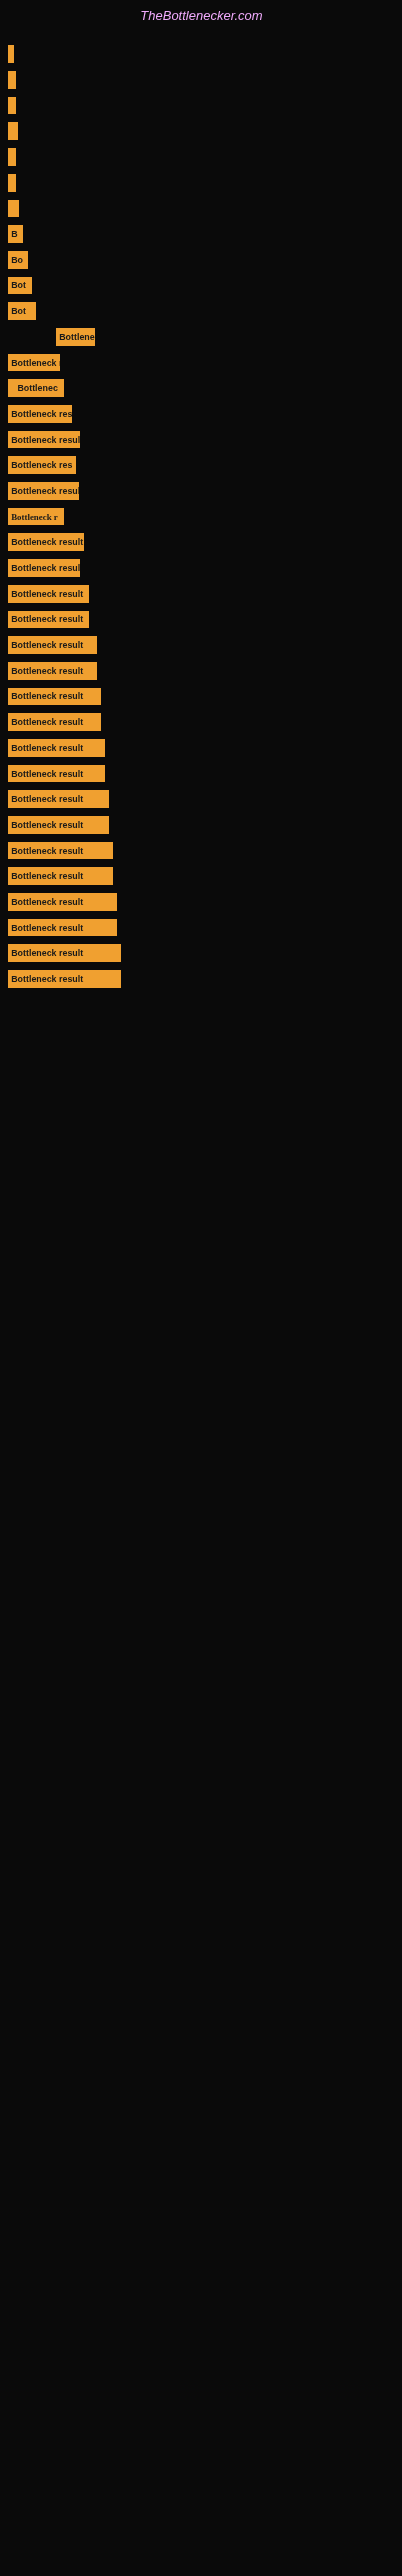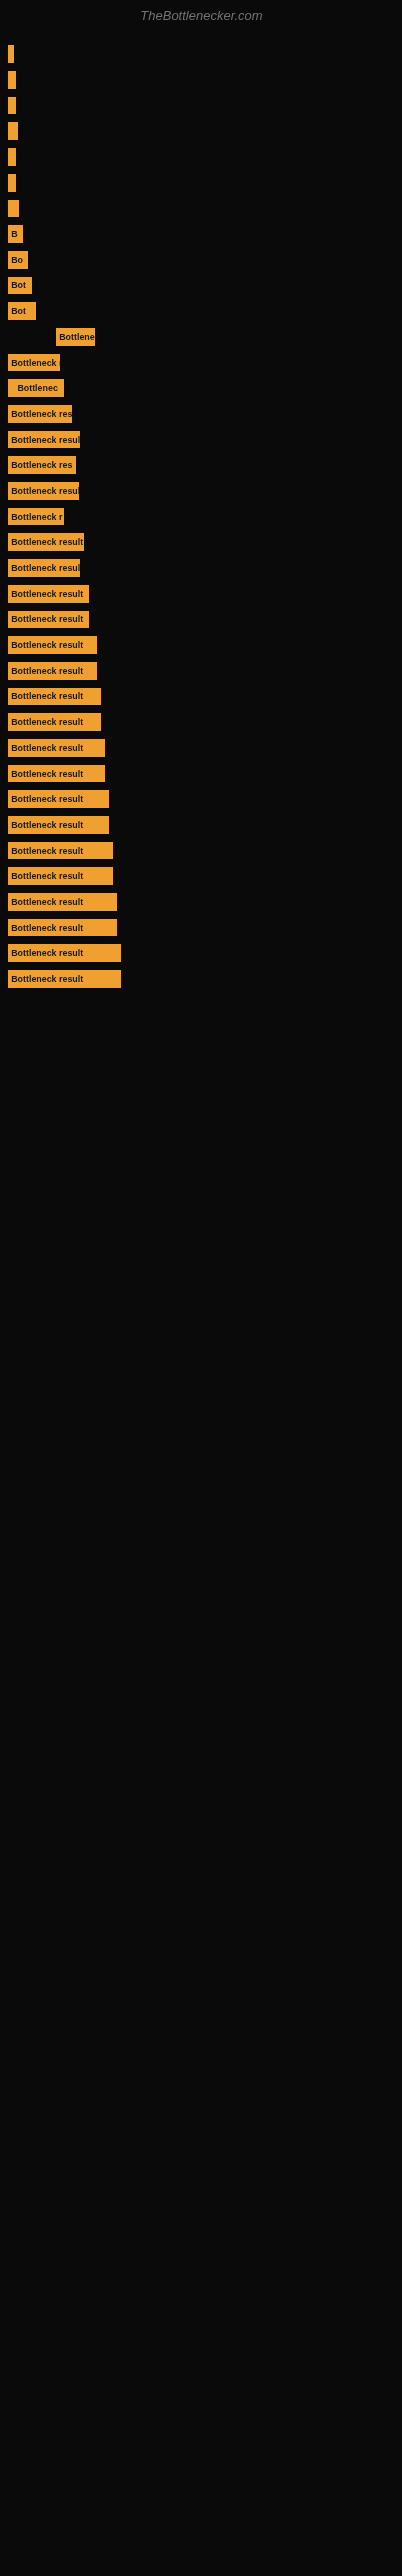--- a/index.html
+++ b/index.html
@@ -11,21 +11,21 @@
     body {
       background-color: #0a0a0a;
       width: 403px;
       min-height: 2576px;
       font-family: Arial, sans-serif;
       position: relative;
     }
 
     .site-title {
       text-align: center;
-      color: #737373;
+      color: #f0abfc;
       font-size: 13px;
       padding: 8px 0 4px 0;
       font-style: italic;
     }
 
     .bars-container {
       padding: 16px 8px 8px 8px;
       display: flex;
       flex-direction: column;
       gap: 0px;
@@ -144,21 +144,21 @@
       <div class="bar" style="width: 68px;">
         <span class="bar-label">Bottleneck res</span>
       </div>
     </div>
     <div class="bar-row">
       <div class="bar" style="width: 71px;">
         <span class="bar-label">Bottleneck resul</span>
       </div>
     </div>
     <div class="bar-row">
-      <div class="bar" style="width: 56px;">
+      <div class="bar" style="width: 56px; font-family: Liberation Serif, serif;">
         <span class="bar-label">Bottleneck r</span>
       </div>
     </div>
     <div class="bar-row">
       <div class="bar" style="width: 76px;">
         <span class="bar-label">Bottleneck result</span>
       </div>
     </div>
     <div class="bar-row">
       <div class="bar" style="width: 72px;">

